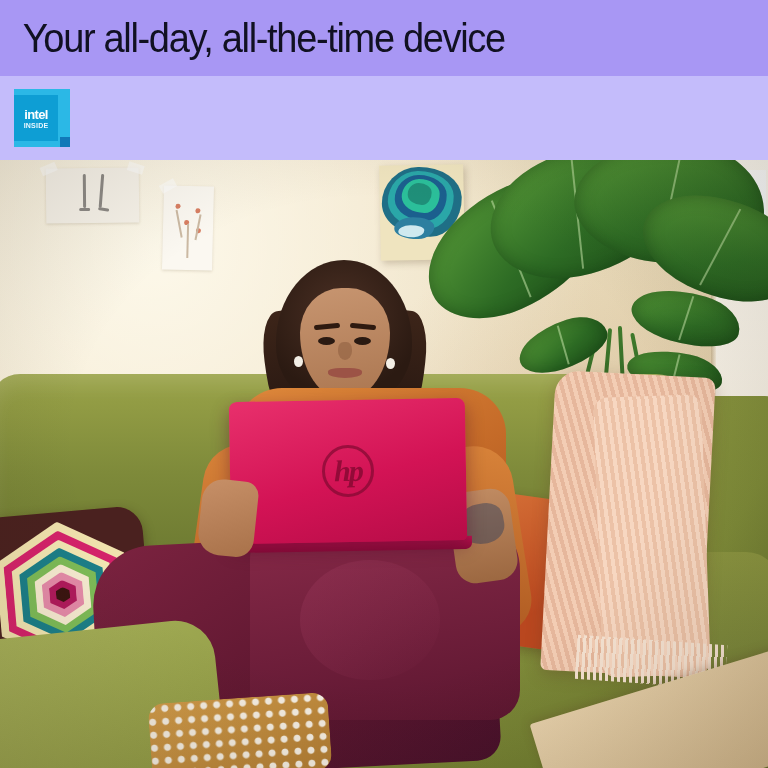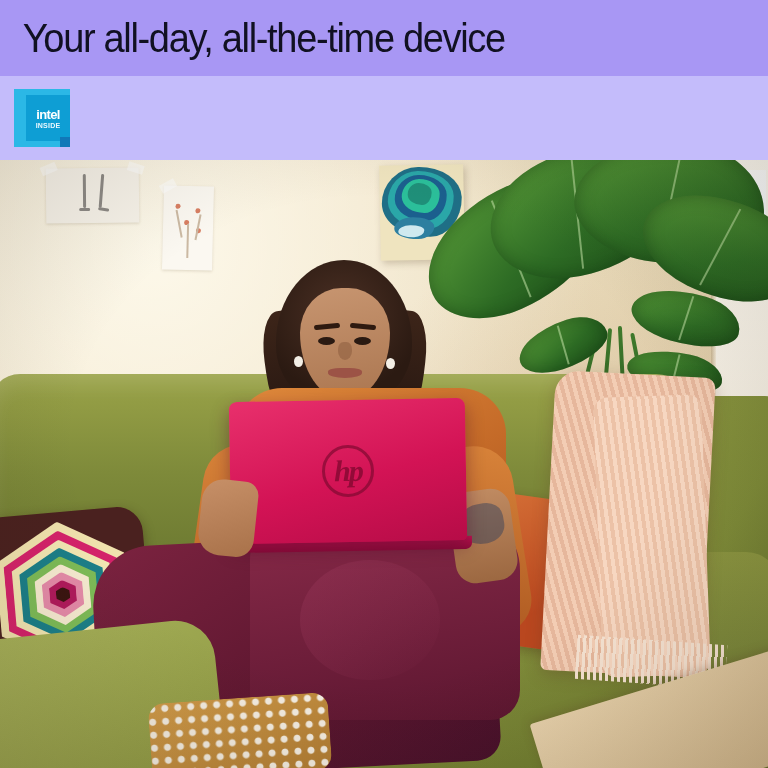--- a/index.html
+++ b/index.html
@@ -22,21 +22,21 @@
     white-space:nowrap;
   }
   .band-sub {
     position:absolute; left:0; top:76px; width:768px; height:84px;
     background:#c4bcfb; display:flex; align-items:center; gap:14px;
     padding-left:14px; padding-right:14px;
   }
   .intel-badge {
     flex:0 0 auto; width:56px; height:58px; position:relative;
     background:#2bb8e6;
-    display:flex; align-items:center; justify-content:flex-end;
+    display:flex; align-items:center; justify-content:flex-start;
   }
   .intel-inner {
     width:44px; height:46px; background:#0e9ed4;
     display:flex; flex-direction:column;
     align-items:center; justify-content:center; gap:1px;
   }
   .intel-word { font-size:13px; font-weight:700; color:#ffffff; letter-spacing:-0.6px; line-height:1; }
   .intel-sub  { font-size:7px; font-weight:600; color:#eaf8ff; letter-spacing:0.2px; line-height:1; }
   .intel-corner { position:absolute; right:0; bottom:0; width:10px; height:10px; background:#1178b8; }
   .subcopy {

